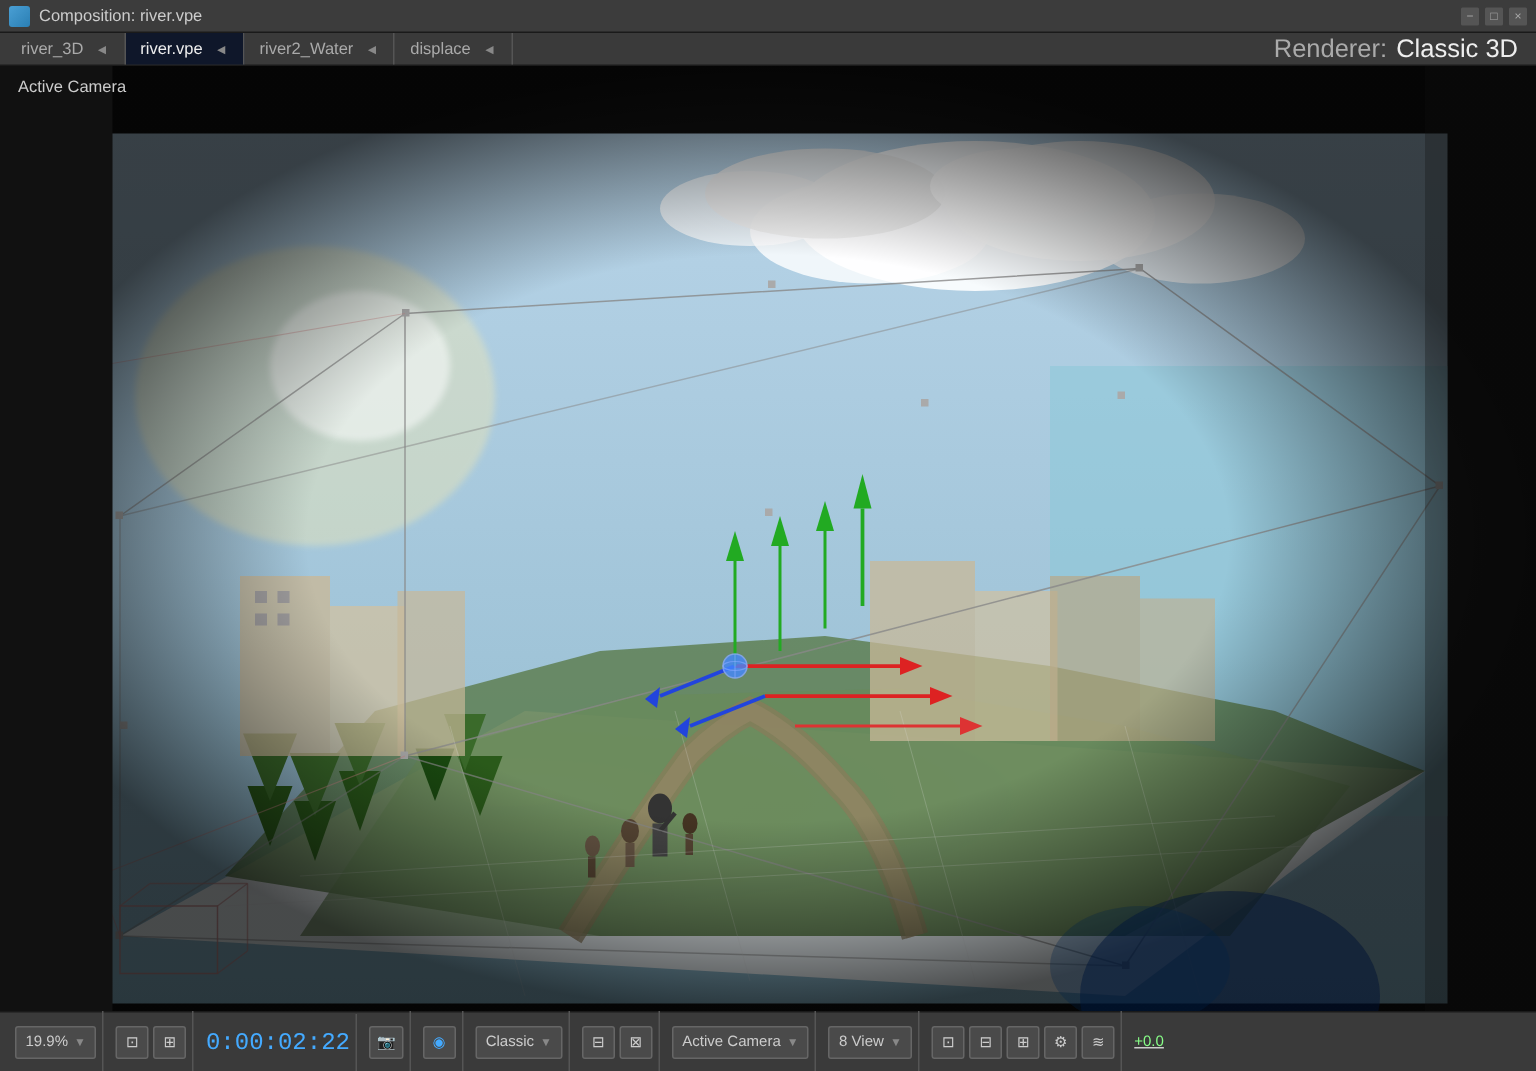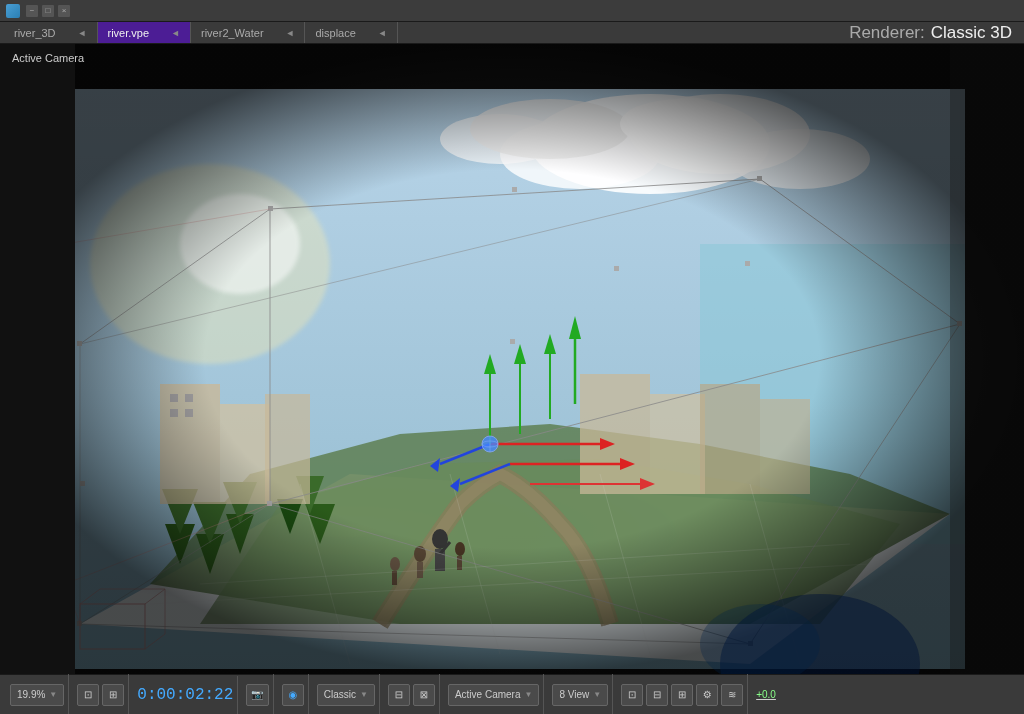--- a/index.html
+++ b/index.html
@@ -64,24 +64,24 @@
     }
     .tab {
       display: flex;
       align-items: center;
       padding: 0 10px;
       font-size: 11px;
       color: #aaa;
       border-right: 1px solid #555;
       cursor: pointer;
       position: relative;
-      gap: 22px;
+      gap: 8px;
     }
     .tab.active {
-      background: #4c1d95;
+      background: #0f172a;
       color: #eee;
     }
     .tab .tab-close {
       font-size: 9px;
       color: #888;
       cursor: pointer;
     }
     #renderer-label {
       margin-left: auto;
       display: flex;
@@ -178,20 +178,21 @@
     .tb-offset {
       color: #8f8;
       font-size: 10px;
     }
   </style>
 </head>
 <body>
 
 <div id="title-bar">
   <div class="app-icon"></div>
+  <span class="title-text">Composition: river.vpe</span>
   <div class="win-controls">
     <div class="win-btn">−</div>
     <div class="win-btn">□</div>
     <div class="win-btn">×</div>
   </div>
 </div>
 
 <div id="tab-bar">
   <div class="tab">
     <span>river_3D</span>

